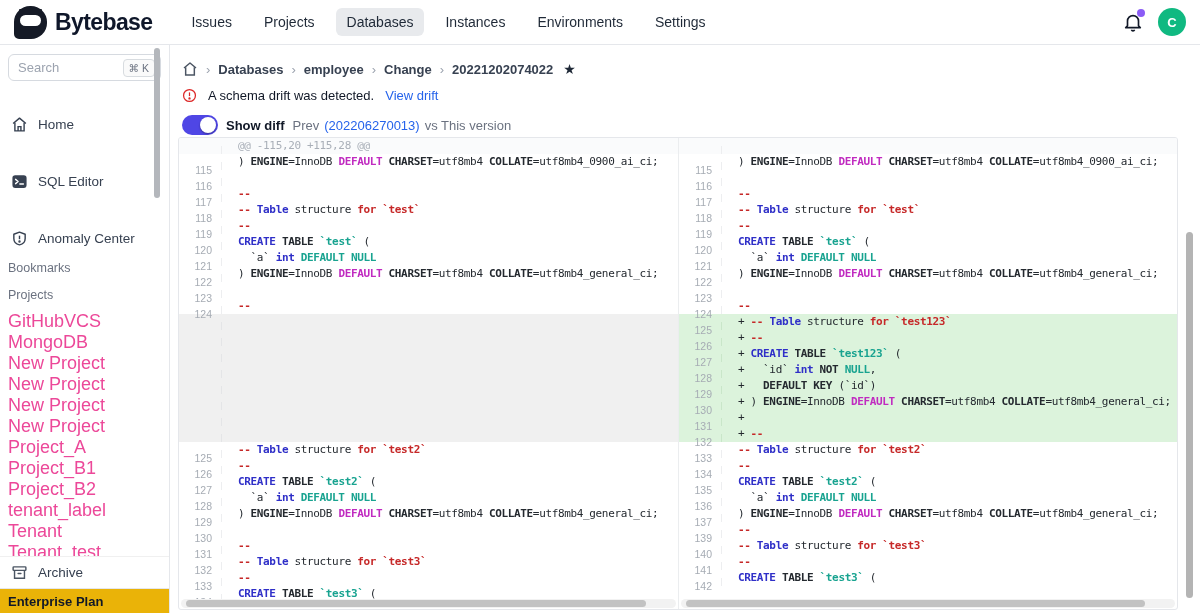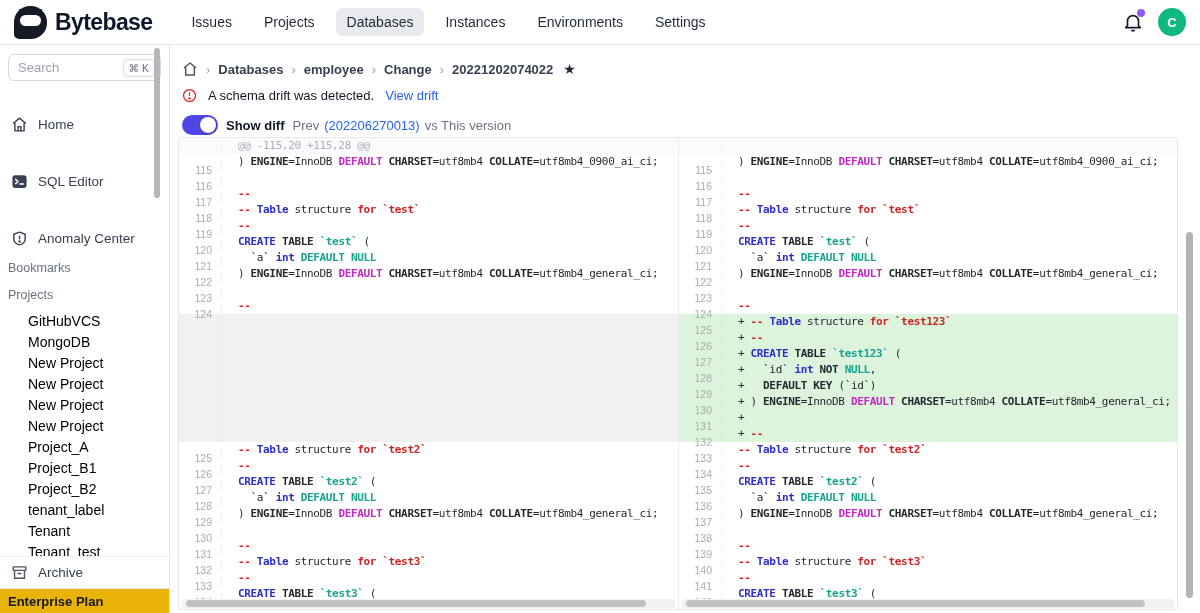--- a/index.html
+++ b/index.html
@@ -31,21 +31,21 @@
     display:flex; align-items:center; padding:0 5px 0 9px; }
   .search-ph { font-size:13px; color:#9CA3AF; flex:1; }
   .kbd { font-size:10.5px; color:#6B7280; border:1px solid #D8DCE0; background:#FAFAFA;
     border-radius:4px; padding:2px 5px; white-space:nowrap; }
   .side-menu { margin-top:12px; }
   .side-menu-item { display:flex; align-items:center; gap:10px; height:28px; padding-left:11px;
     font-size:13.5px; color:#374151; cursor:pointer;margin-top:29px; }
   .side-menu-item svg { width:17px; height:17px; flex-shrink:0; }
   .side-label { font-size:12.5px; color:#6B7280; padding-left:8px; margin-top:9px; height:18px; }
   .project-list { margin-top:5px; }
-  .side-proj { font-size:14px; color:#000000; padding-left:28px; height:21px; line-height:21px; cursor:pointer;
+  .side-proj { font-size:18px; color:#ec4899; padding-left:8px; height:21px; line-height:21px; cursor:pointer;
     white-space:nowrap; overflow:hidden; }
   .archive-row { position:absolute; left:0; right:0; bottom:25px; height:32px; border-top:1px solid #F0F0F0;
     display:flex; align-items:center; gap:10px; padding-left:11px; font-size:13.5px; color:#374151; cursor:pointer; background:#fff; }
   .archive-row svg { width:17px; height:17px; }
   .plan-footer { position:absolute; left:0; right:0; bottom:0; height:25px; border-top:1px solid #E5E7EB;
     display:flex; align-items:center; padding-left:8px; font-size:13px; font-weight:700; color:#111827; background:#eab308; }
   .side-scroll { position:absolute; top:3px; right:9px; width:6px; height:150px; background:#B4B7BC; border-radius:3px; }
 
   
   .main { position:absolute; top:45px; left:170px; right:0; bottom:0; background:#fff; overflow:hidden; }
@@ -439,24 +439,20 @@
           </div>
           <div class="drow t-c">
             <span class="gut">136</span>
             <span class="dcode"><span class="tk-d">  `a` </span><span class="tk-k">int </span><span class="tk-t">DEFAULT </span><span class="tk-t">NULL</span></span>
           </div>
           <div class="drow t-c">
             <span class="gut">137</span>
             <span class="dcode"><span class="tk-d">) </span><span class="tk-db">ENGINE</span><span class="tk-d">=InnoDB </span><span class="tk-m">DEFAULT </span><span class="tk-db">CHARSET</span><span class="tk-d">=utf8mb4 </span><span class="tk-db">COLLATE</span><span class="tk-d">=utf8mb4_general_ci;</span></span>
           </div>
           <div class="drow t-c">
-            <span class="gut">138</span>
-            <span class="dcode"></span>
-          </div>
-          <div class="drow t-c">
             <span class="gut">139</span>
             <span class="dcode"><span class="tk-r">--</span></span>
           </div>
           <div class="drow t-c">
             <span class="gut">140</span>
             <span class="dcode"><span class="tk-r">-- </span><span class="tk-k">Table</span><span class="tk-d"> structure </span><span class="tk-r">for</span><span class="tk-r"> `test3`</span></span>
           </div>
           <div class="drow t-c">
             <span class="gut">141</span>
             <span class="dcode"><span class="tk-r">--</span></span>

